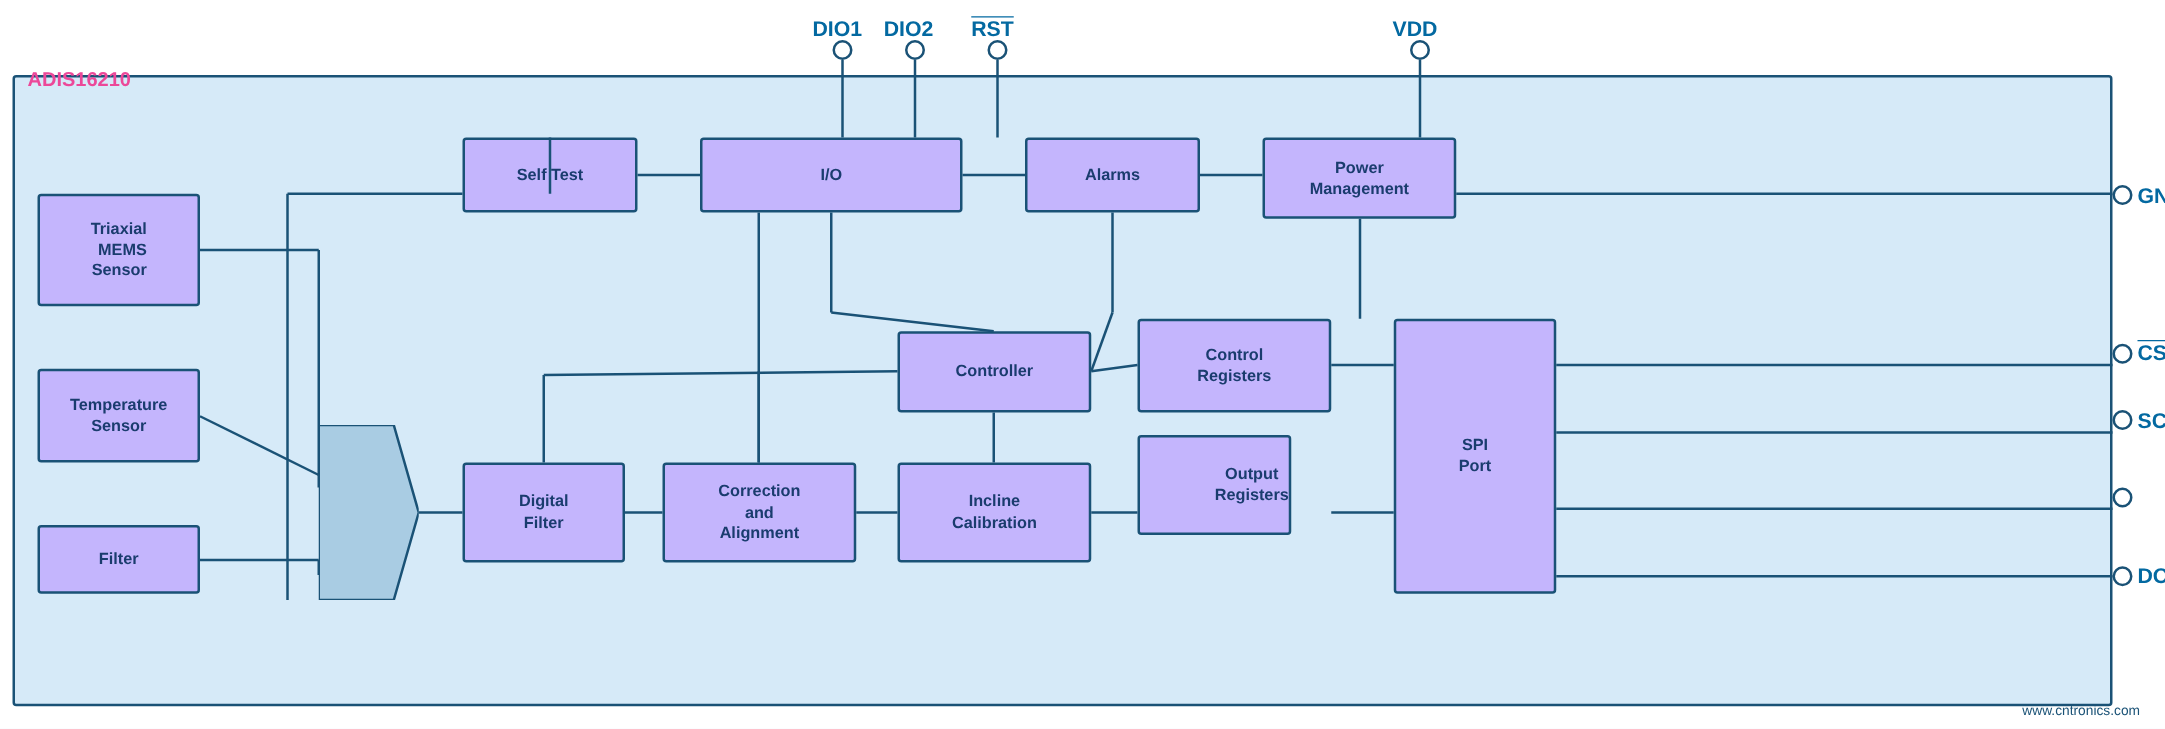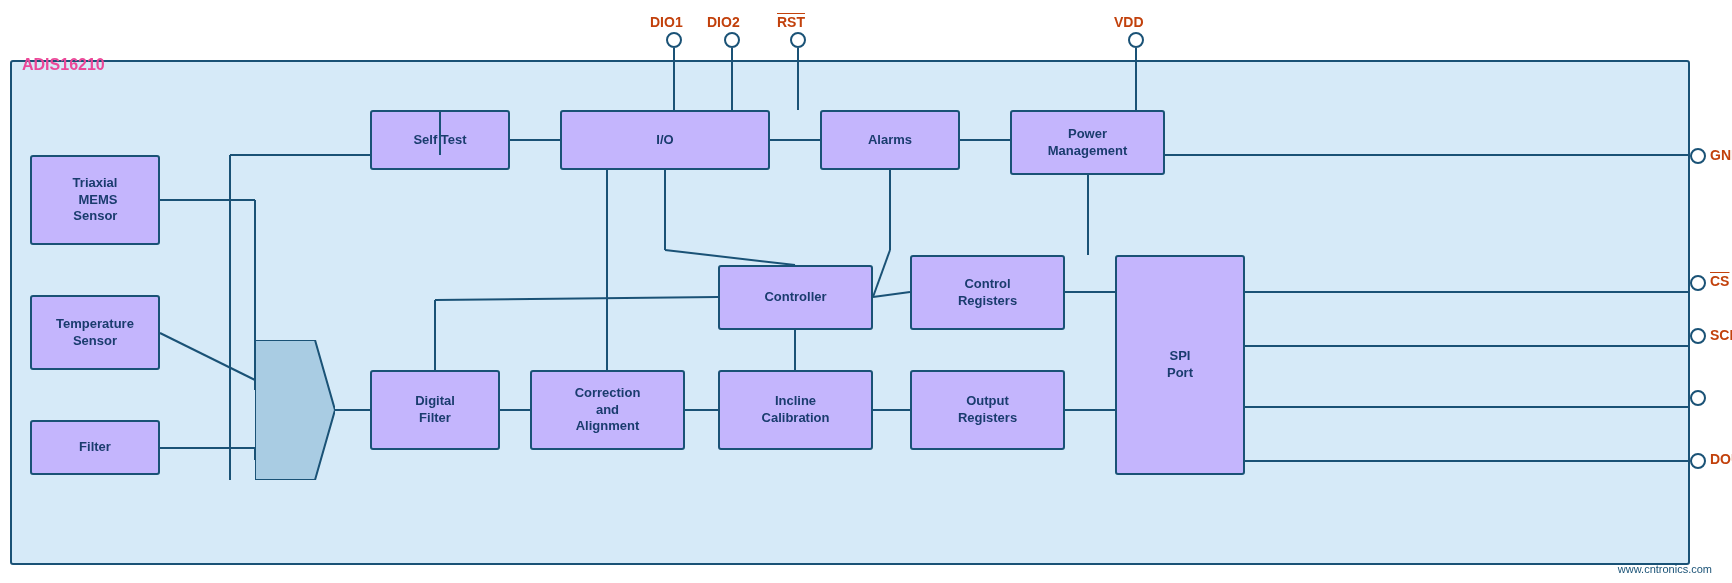--- a/index.html
+++ b/index.html
@@ -54,22 +54,22 @@
       position: absolute;
       width: 16px;
       height: 16px;
       border: 2px solid #1a5276;
       border-radius: 50%;
       background: #fff;
     }
     
     .pin-label {
       position: absolute;
-      color: #c2410c;
-      font-size: 14px;
+      color: #0369a1;
+      font-size: 17px;
       font-weight: bold;
     }
     
     .svg-overlay {
       position: absolute;
       top: 0; left: 0;
       width: 1732px;
       height: 583px;
       pointer-events: none;
     }
@@ -116,21 +116,21 @@
   </div>
 
   <div class="block" style="left:530px; top:370px; width:155px; height:80px;">
     <span>Correction<br>and<br>Alignment</span>
   </div>
 
   <div class="block" style="left:718px; top:370px; width:155px; height:80px;">
     <span>Incline<br>Calibration</span>
   </div>
 
-  <div class="block" style="left:910px; top:370px; width:155px; height:80px;">
+  <div class="block" style="left:910px; top:348px; width:123px; height:80px;justify-content:flex-end;">
     <span>Output<br>Registers</span>
   </div>
 
   <div class="block" style="left:370px; top:110px; width:140px; height:60px;">
     <span>Self Test</span>
   </div>
 
   <div class="block" style="left:560px; top:110px; width:210px; height:60px;">
     <span>I/O</span>
   </div>

